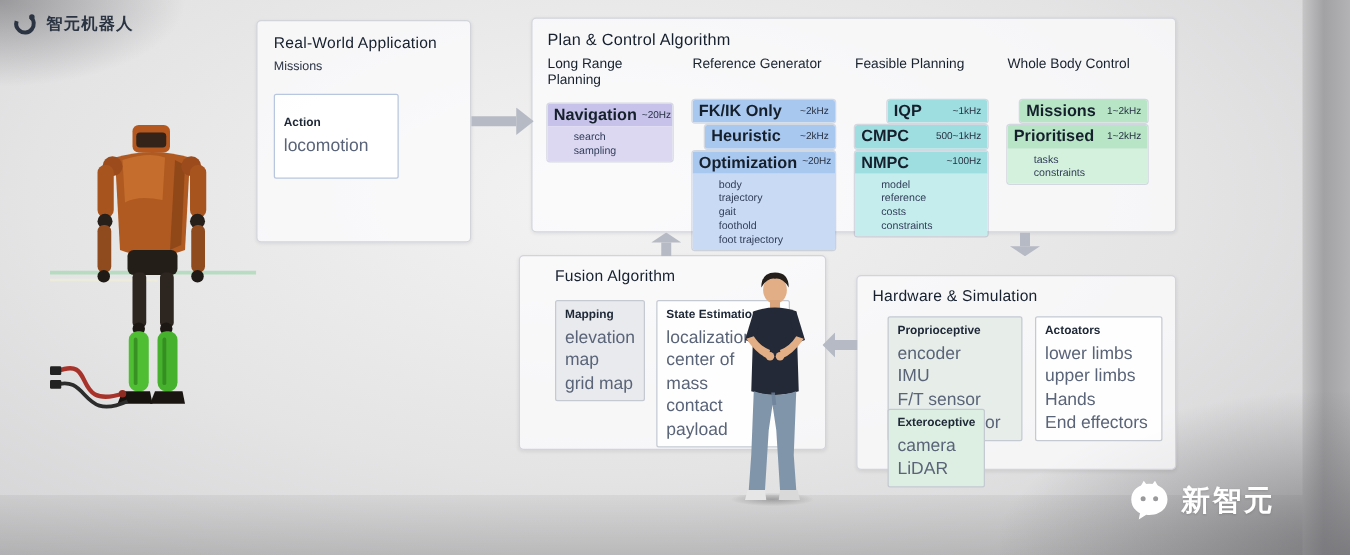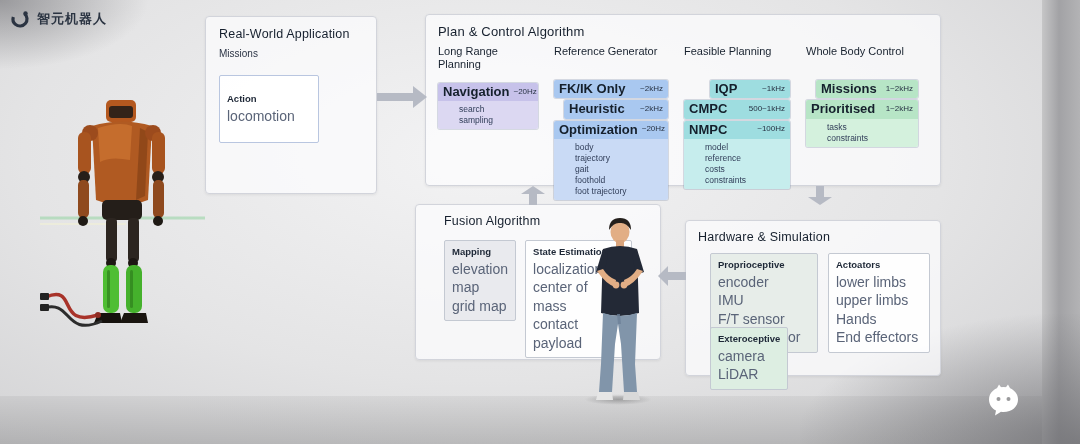--- a/index.html
+++ b/index.html
@@ -310,14 +310,15 @@
   </svg>
 
   <div class="watermark">
     <svg width="33" height="32" viewBox="0 0 33 32">
       <path d="M9,6 L12,0.5 L15,4.5 Z" fill="#ffffff"></path>
       <path d="M18,4.5 L21,0.5 L24,6 Z" fill="#ffffff"></path>
       <path d="M16.5,3 C8,3 2,8.5 2,15.5 C2,20.5 5,24.5 9,26.5 L8,31.5 L14,27.8 C14.8,28 15.6,28 16.5,28 C25,28 31,22.5 31,15.5 C31,8.5 25,3 16.5,3 Z" fill="#ffffff"></path>
       <circle cx="11.5" cy="15" r="2" fill="#9a9a9c"></circle>
       <circle cx="21.5" cy="15" r="2" fill="#9a9a9c"></circle>
     </svg>
+    <span class="watermark-text">新智元</span>
   </div>
 </div>
 
 </body></html>

